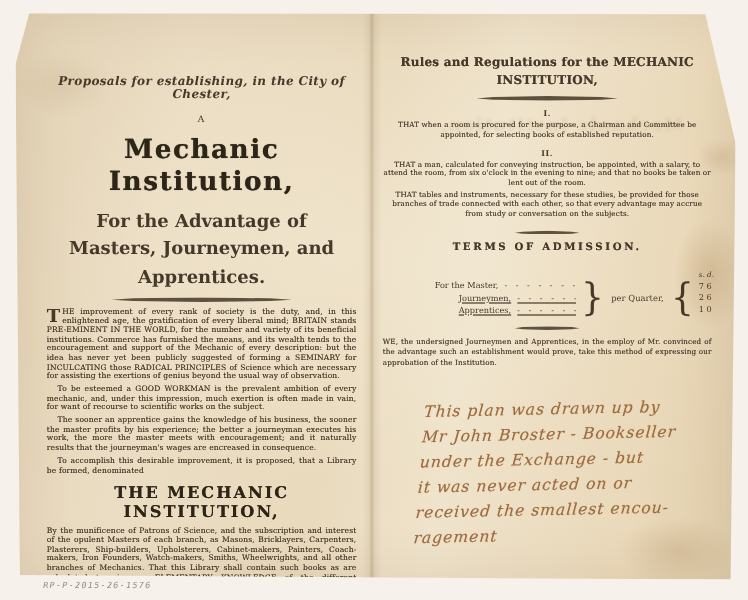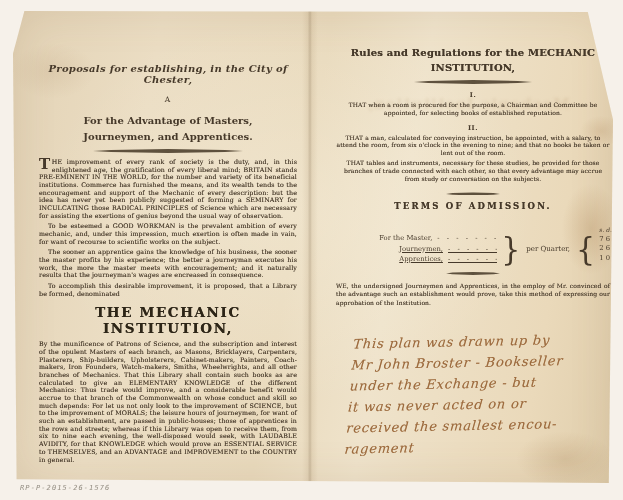--- a/index.html
+++ b/index.html
@@ -43,30 +43,30 @@
   .rule.w-lg { width:150px; }
   .rule.w-md { width:118px; }
   .rule.w-sm { width:54px; height:3px; }
 
   
   .left-content { position:absolute; left:26px; top:22px; width:258px; color:#46392a; }
   .prop-header { font-style:italic; font-weight:bold; font-size:10px; letter-spacing:.3px; margin-top:30px; }
   .article-a { font-size:7.5px; margin-top:10px; letter-spacing:1px; }
   .main-title { font-size:22px; font-weight:bold; letter-spacing:1.2px; color:#2d2517; margin-top:8px;
                 text-shadow:0 0 .6px rgba(45,37,23,.8); }
-  .subtitle { font-size:10px; font-weight:bold; margin:9px auto 0; width:232px; line-height:1.55; }
+  .subtitle { font-size:15px; font-weight:bold; margin:9px auto 0; width:232px; line-height:1.55; }
   .body-text { font-size:6.3px; line-height:1.22; text-align:justify; letter-spacing:.12px;
                text-shadow:0 0 .45px rgba(70,57,42,.65); margin-top:3px; }
   .body-text.indent { text-indent:9px; }
   .dropcap { float:left; font-size:15px; line-height:13px; font-weight:bold; padding-right:1.5px; }
   .sec-heading { font-size:13.5px; font-weight:bold; letter-spacing:1.6px; color:#2d2517;
                  margin:7px 0 4px; text-shadow:0 0 .5px rgba(45,37,23,.8); }
 
   
-  .right-content { position:absolute; left:323px; top:20px; width:274px; color:#46392a; }
+  .right-content { position:absolute; left:306px; top:20px; width:274px; color:#46392a; }
   .rules-header { font-size:10px; font-weight:bold; line-height:1.5; margin-top:14px; letter-spacing:.2px;
                   text-shadow:0 0 .5px rgba(45,37,23,.7); }
   .rule-numeral { font-size:6.5px; font-weight:bold; text-align:center; margin-top:7px; letter-spacing:.5px; }
   .rule-text { font-size:6px; line-height:1.3; text-align:center; letter-spacing:.1px; margin-top:2px;
                text-shadow:0 0 .4px rgba(70,57,42,.6); }
   .terms-heading { font-size:8.5px; font-weight:bold; letter-spacing:2.2px; margin-top:6px;
                    text-shadow:0 0 .4px rgba(45,37,23,.7); }
   .terms-table { display:flex; justify-content:flex-end; align-items:center; gap:4px; margin-top:22px; }
   .terms-left { width:118px; }
   .trow { display:flex; gap:5px; font-size:6.8px; line-height:1.5; }
@@ -80,37 +80,38 @@
                   text-shadow:0 0 .4px rgba(70,57,42,.6); }
 
   
   .handwriting {
     position:absolute; left:336px; top:320px; width:240px;
     font-style:italic; font-size:13px; line-height:1.62; letter-spacing:.8px;
     color:#9d6b3e; transform:rotate(-1.2deg) skewX(-6deg);
     text-shadow:0 0 .6px rgba(157,107,62,.5);
   }
   .catalog {
-    position:absolute; left:20px; top:484px;
+    position:absolute; left:36px; top:484px;
     font-family:"DejaVu Sans Mono","Liberation Mono",monospace;
     font-size:7px; letter-spacing:1.1px; color:#938d82; font-style:italic;
   }
 </style>
 </head>
 <body>
 
 <div class="stage">
   <div class="paper">
 
     <div class="ghost">Mechanic Institution,</div>
     <div class="fold"></div>
 
     <div class="left-content">
       <div class="prop-header center">Proposals for establishing, in the City of Chester,</div>
       <div class="article-a center">A</div>
+      <div class="main-title center">Mechanic Institution,</div>
       <div class="subtitle center">For the Advantage of Masters, Journeymen, and Apprentices.</div>
       <div class="rule w-lg"></div>
 
       <p class="body-text"><span class="dropcap">T</span><span>HE improvement of every rank of society is the duty, and, in this enlightened age, the gratification of every liberal mind; BRITAIN stands PRE-EMINENT IN THE WORLD, for the number and variety of its beneficial institutions.  Commerce has furnished the means, and its wealth tends to the encouragement and support of the Mechanic of every description: but the idea has never yet been publicly suggested of forming a SEMINARY for INCULCATING those RADICAL PRINCIPLES of Science which are necessary for assisting the exertions of genius beyond the usual way of observation.</span></p>
       <p class="body-text indent">To be esteemed a GOOD WORKMAN is the prevalent ambition of every mechanic, and, under this impression, much exertion is often made in vain, for want of recourse to scientific works on the subject.</p>
       <p class="body-text indent">The sooner an apprentice gains the knowledge of his business, the sooner the master profits by his experience; the better a journeyman executes his work, the more the master meets with encouragement; and it naturally results that the journeyman's wages are encreased in consequence.</p>
       <p class="body-text indent">To accomplish this desirable improvement, it is proposed, that a Library be formed, denominated</p>
 
       <div class="sec-heading center">THE MECHANIC INSTITUTION,</div>
 

